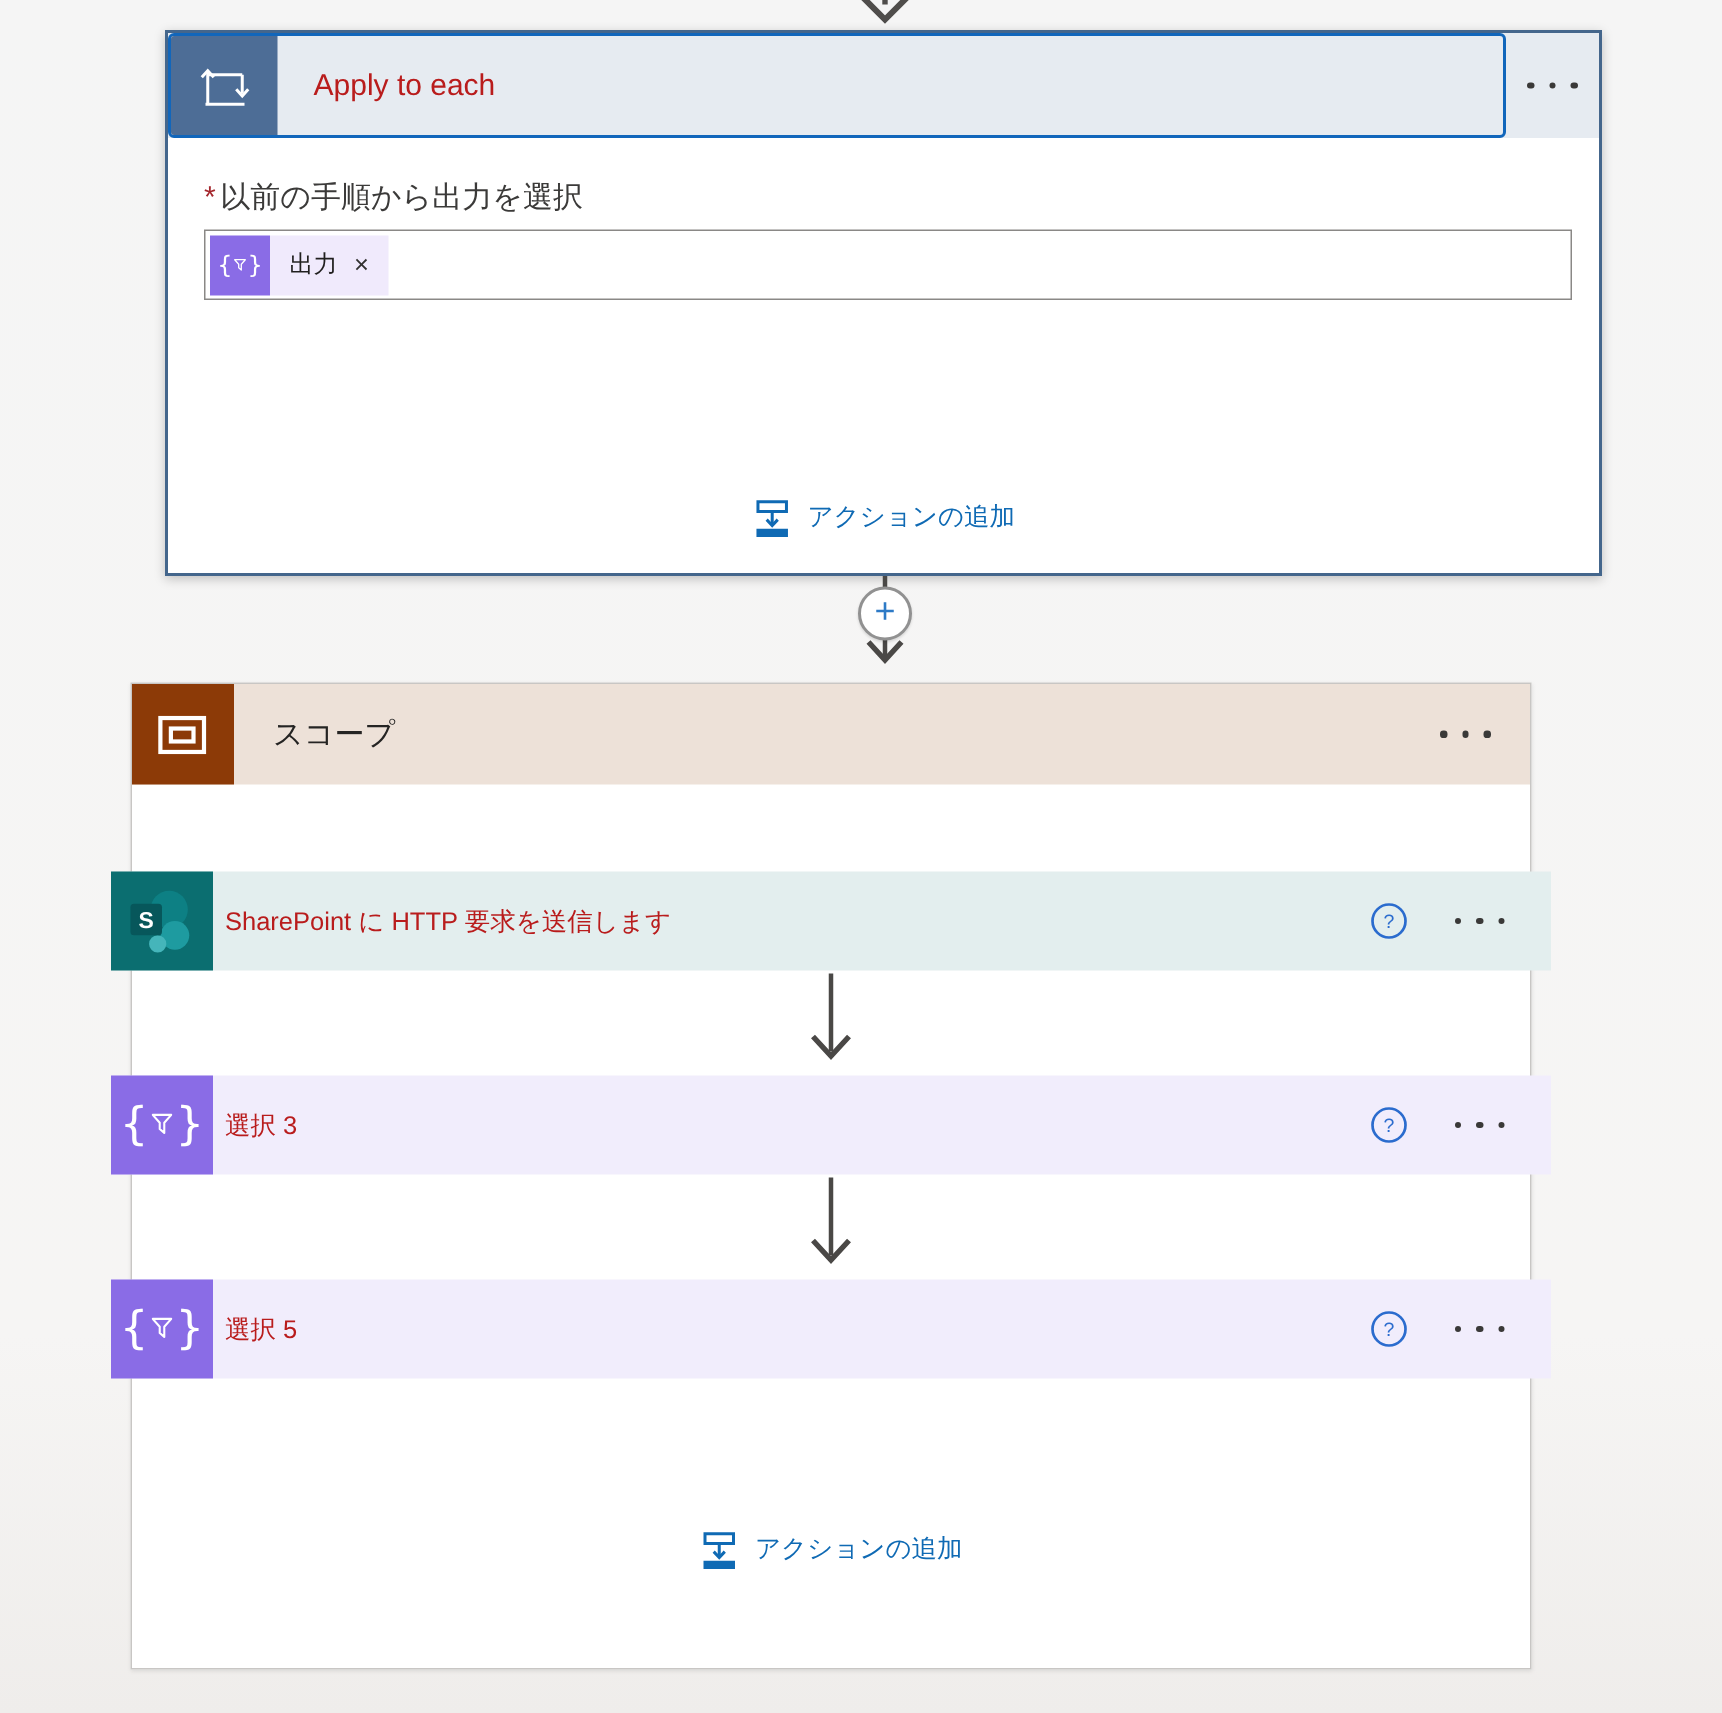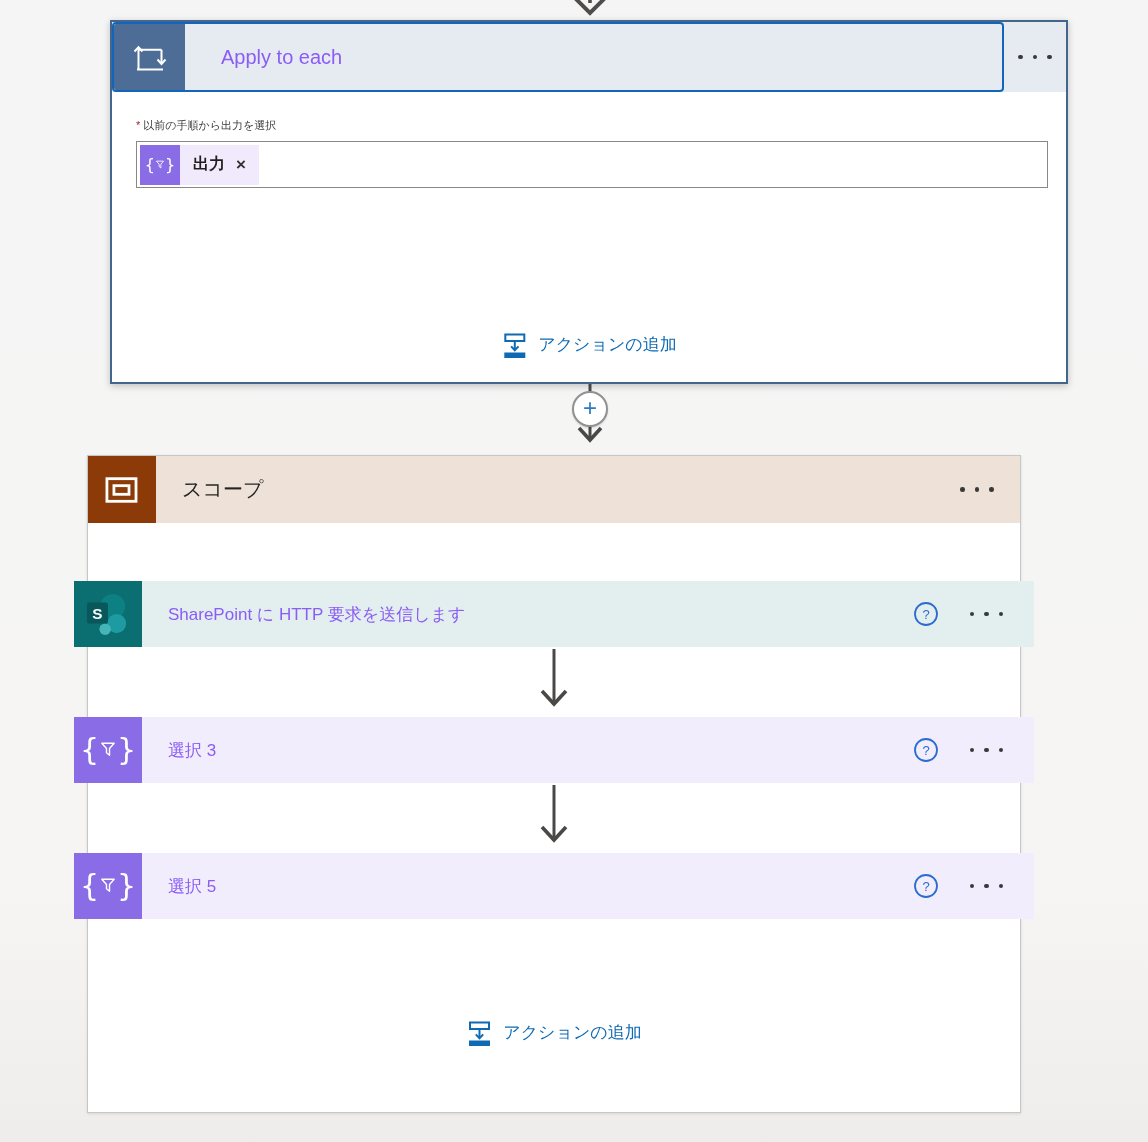--- a/index.html
+++ b/index.html
@@ -9,34 +9,34 @@
   .canvas { position:relative; width:1148px; height:1142px; overflow:hidden;
             background:linear-gradient(180deg,#f5f5f5 0%, #f6f5f4 78%, #efedeb 100%); }
 
   
   .apply-card { position:absolute; left:110px; top:20px; width:958px; height:364px;
                 background:#ffffff; border:2px solid #44668c; box-shadow:0 2px 7px rgba(0,0,0,.22); }
   .apply-header { display:flex; height:70px; background:#e6ebf1; align-items:stretch; }
   .apply-header-main { flex:1; display:flex; align-items:stretch; border:2px solid #1166bb;
                        border-radius:4px; overflow:hidden; background:#e6ebf1; cursor:pointer; }
   .apply-icon-box { width:71px; background:#4d6d96; display:flex; align-items:center; justify-content:center; }
-  .apply-title { display:flex; align-items:center; padding-left:36px; font-size:20px; color:#8b5cf6; }
+  .apply-title { display:flex; align-items:center; padding-left:24px; font-size:20px; color:#b91c1c; }
   .more-btn { display:flex; align-items:center; justify-content:center; cursor:pointer; }
   .apply-header .more-btn { width:62px; }
   .dots { display:flex; }
   .dots i { width:4.5px; height:4.5px; border-radius:50%; background:#3a3938; margin:0 5px; }
 
   .apply-body { position:relative; height:292px; }
-  .field-label { margin:26px 0 8px 24px; font-size:11px; color:#3b3a39; }
+  .field-label { margin:26px 0 8px 24px; font-size:20px; color:#3b3a39; }
   .req { color:#a4262c; margin-right:3px; }
   .token-input { margin-left:24px; width:912px; height:47px; border:1px solid #8a8886;
                  display:flex; align-items:center; padding:0 3px; background:#fff; cursor:text; }
   .token { display:flex; height:40px; cursor:pointer; }
   .token-icon-box { width:40px; background:#8a6ce6; display:flex; align-items:center; justify-content:center; }
-  .token-pill { background:#f0eafc; display:flex; align-items:center; padding:0 13px; gap:11px;font-weight:bold; }
+  .token-pill { background:#f0eafc; display:flex; align-items:center; padding:0 13px; gap:11px; }
   .token-text { font-size:16px; color:#201f1e; }
   .token-remove { font-size:17px; color:#323130; cursor:pointer; line-height:1; }
 
   .add-action { position:absolute; left:50%; bottom:48px; transform:translateX(-50%);
                 display:flex; align-items:center; gap:10px; background:none; border:none;
                 cursor:pointer; color:#0f6ab4; font-size:17px; padding:4px 6px; }
 
   
   .braces { display:flex; align-items:center; color:#fff; }
   .braces .br { font-family:"DejaVu Sans",sans-serif; font-weight:400; }
@@ -60,21 +60,21 @@
   .scope-header .more-btn { margin-left:auto; width:86px; }
   .scope-body { display:flex; flex-direction:column; align-items:center; }
 
   .action-row { width:960px; height:66px; display:flex; align-items:center; cursor:pointer; }
   .action-row.first { margin-top:58px; }
   .row-sp { background:#e3eeee; }
   .row-select { background:#f1edfc; }
   .row-icon { width:68px; height:66px; display:flex; align-items:center; justify-content:center; align-self:stretch; }
   .row-icon.sp { background:#0b6e70; }
   .row-icon.select { background:#8a6ce6; }
-  .row-title { padding-left:26px; font-size:17px; color:#8b5cf6; }
+  .row-title { padding-left:8px; font-size:17px; color:#b91c1c; }
   .row-actions { margin-left:auto; display:flex; align-items:center; gap:26px; padding-right:26px; }
   .help-btn { display:flex; cursor:pointer; }
   .row-arrow { height:70px; display:flex; justify-content:center; }
   .scope-add-action { position:static; transform:none; margin-top:96px; display:flex; align-items:center;
                       gap:10px; background:none; border:none; cursor:pointer; color:#0f6ab4; font-size:17px; padding:4px 6px; }
 
   .top-arrow { position:absolute; left:568px; top:-3px; }
 </style>
 </head>
 <body>

